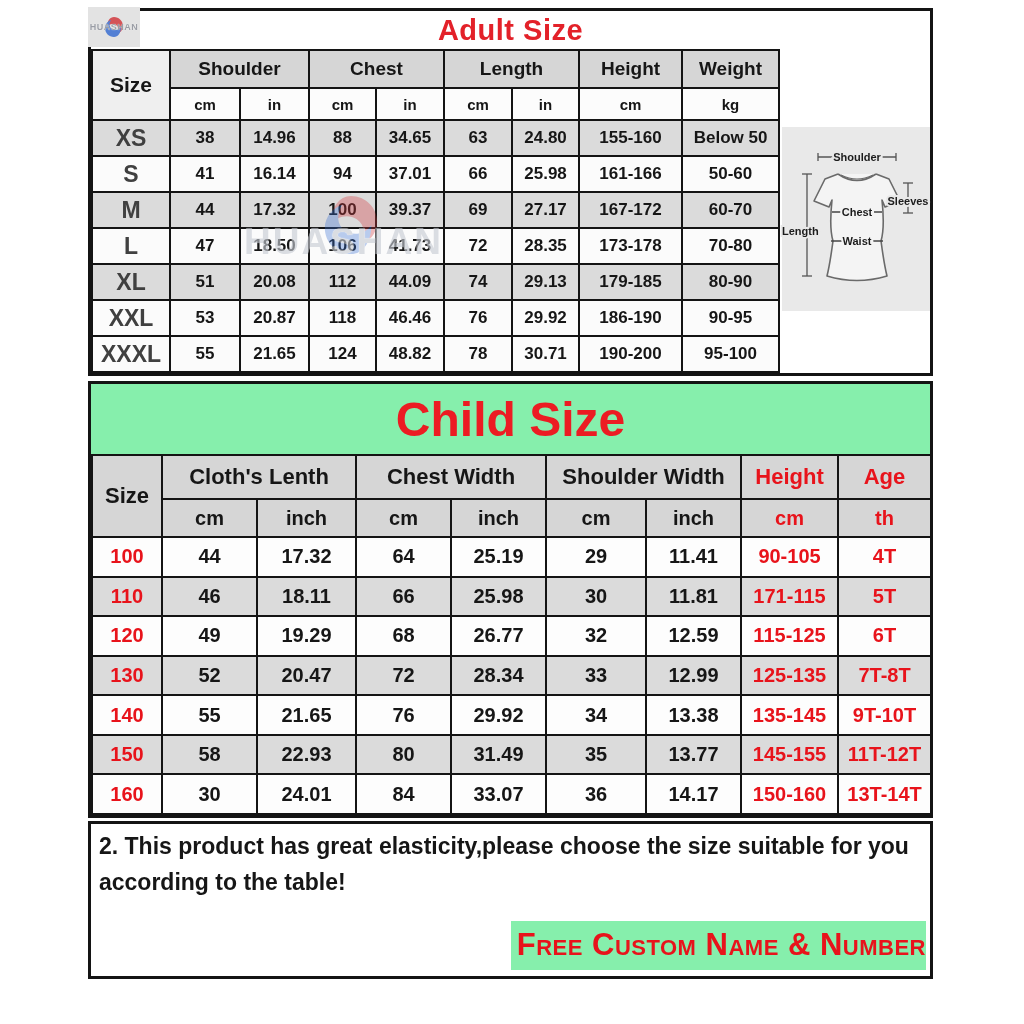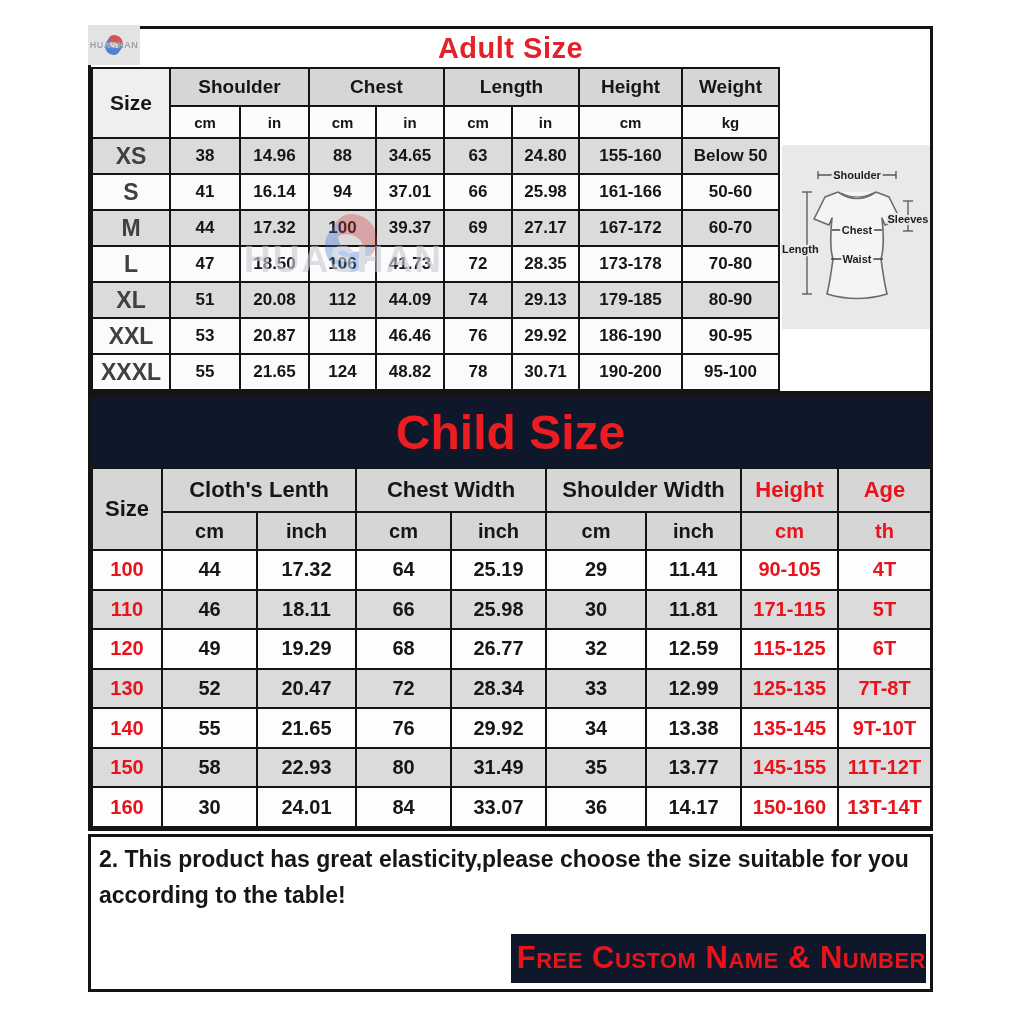--- a/index.html
+++ b/index.html
@@ -1,21 +1,21 @@
 <!DOCTYPE html>
 <html><head>
 <meta charset="utf-8">
 <style>
   html,body{margin:0;padding:0;}
   body{
     width:1024px;height:1024px;background:#ffffff;position:relative;
     font-family:"Liberation Sans", sans-serif;font-weight:bold;color:#161616;
     overflow:hidden;
   }
-  .sheet{position:absolute;left:88px;top:26px;width:845px;}
+  .sheet{position:absolute;left:88px;top:8px;width:845px;}
 
   
   .adult-box{border:3px solid #141414;height:368px;box-sizing:border-box;position:relative;background:#fff;}
   .adult-title{height:38px;display:flex;align-items:center;justify-content:center;
     color:#e32129;font-size:29px;letter-spacing:0.5px;}
   .adult-flex{display:flex;height:324px;}
   table{border-collapse:collapse;table-layout:fixed;}
   th,td{border:2px solid #141414;text-align:center;vertical-align:middle;padding:0;}
   .adult{width:687px;height:324px;font-size:17px;}
   .adult .grp{background:#d6d6d6;font-size:19px;height:36px;}
@@ -39,37 +39,37 @@
   .wm-center svg{position:absolute;left:118px;top:-14px;opacity:.55;}
   .wm-center span{position:relative;font-size:37px;color:#c7cbd3;letter-spacing:2px;
     text-shadow:0 0 1px #ffffff;}
 
   
   .warm-box{margin-top:4px;border:3px solid #141414;height:38px;box-sizing:border-box;
     display:flex;align-items:center;padding-left:5px;background:#fff;
     color:#e20f16;font-size:17.5px;}
 
   
-  .child-box{border:3px solid #141414;box-sizing:border-box;background:#0f172a;}
+  .child-box{margin-top:5px;border:3px solid #141414;box-sizing:border-box;background:#86efac;}
   .child-title{height:70px;display:flex;align-items:center;justify-content:center;
     color:#ec1c23;font-size:48px;}
   .child{width:100%;height:361px;font-size:20px;}
   .child .grp{background:#d6d6d6;font-size:22px;height:42px;}
   .child .unit{background:#d6d6d6;font-size:20px;height:36px;}
   .child .sz-h{background:#d6d6d6;font-size:22px;}
   .child tbody td{background:#fdfdfd;}
   .child tbody tr.g td{background:#dbdbdb;}
   .redtx{color:#e8131b;}
 
   
   .notes-box{margin-top:3px;border:3px solid #141414;height:158px;box-sizing:border-box;
     padding:4px 8px 6px 8px;font-size:23px;line-height:1.58;position:relative;background:#fff;}
   .notes-box p{margin:0;}
   .promo{position:absolute;right:4px;bottom:6px;color:#e8131b;font-size:31px;
-    font-variant:small-caps;letter-spacing:0.5px;background:#0f172a;padding-left:6px;}
+    font-variant:small-caps;letter-spacing:0.5px;background:#86efac;padding-left:6px;}
 </style>
 </head>
 <body>
 
 <div class="sheet">
 
   <div class="adult-box">
     <div class="logo-chip">
       <svg width="22" height="26" viewBox="0 0 22 22">
         <path d="M11 1c5 0 9 4 9 9 0 4-3 7-6 8 2-3 2-7-1-9-3-2-7-1-9 2C4 5 7 1 11 1z" fill="#d23a3f"></path>

